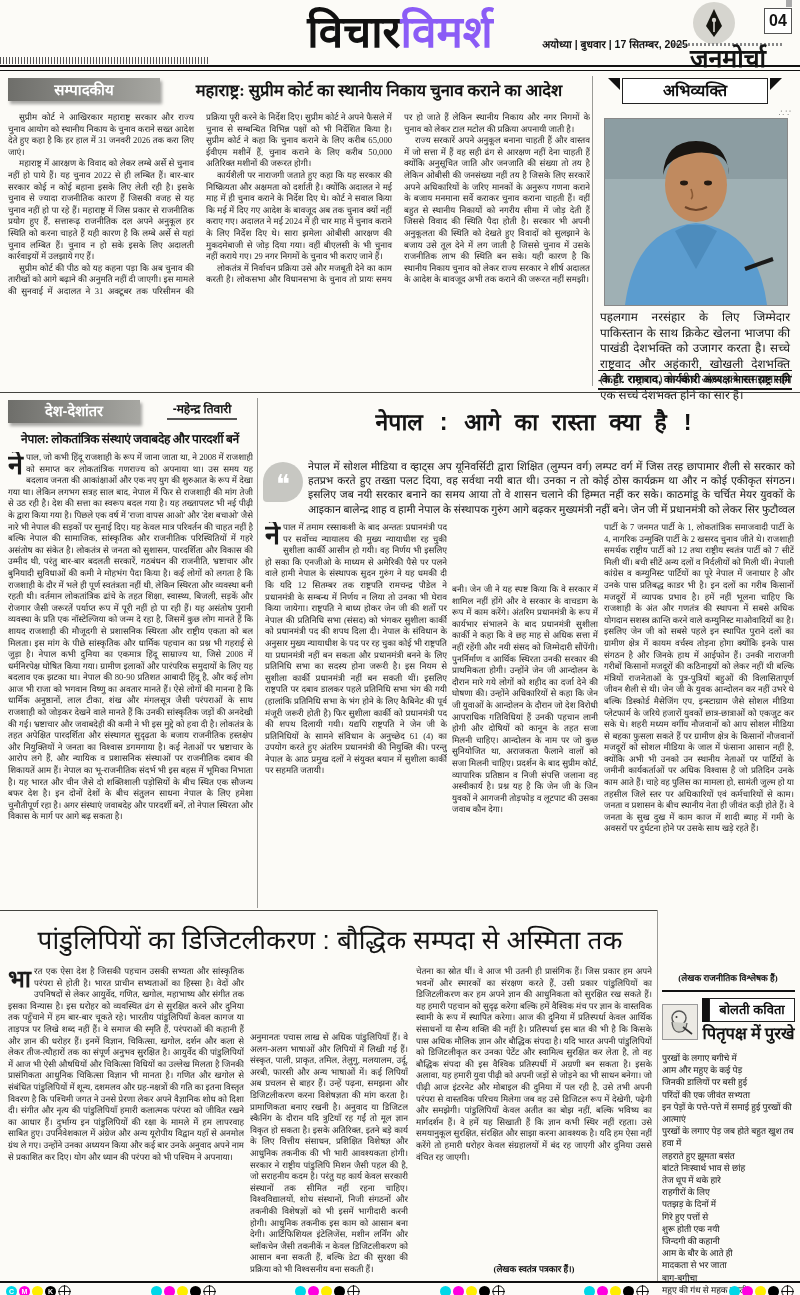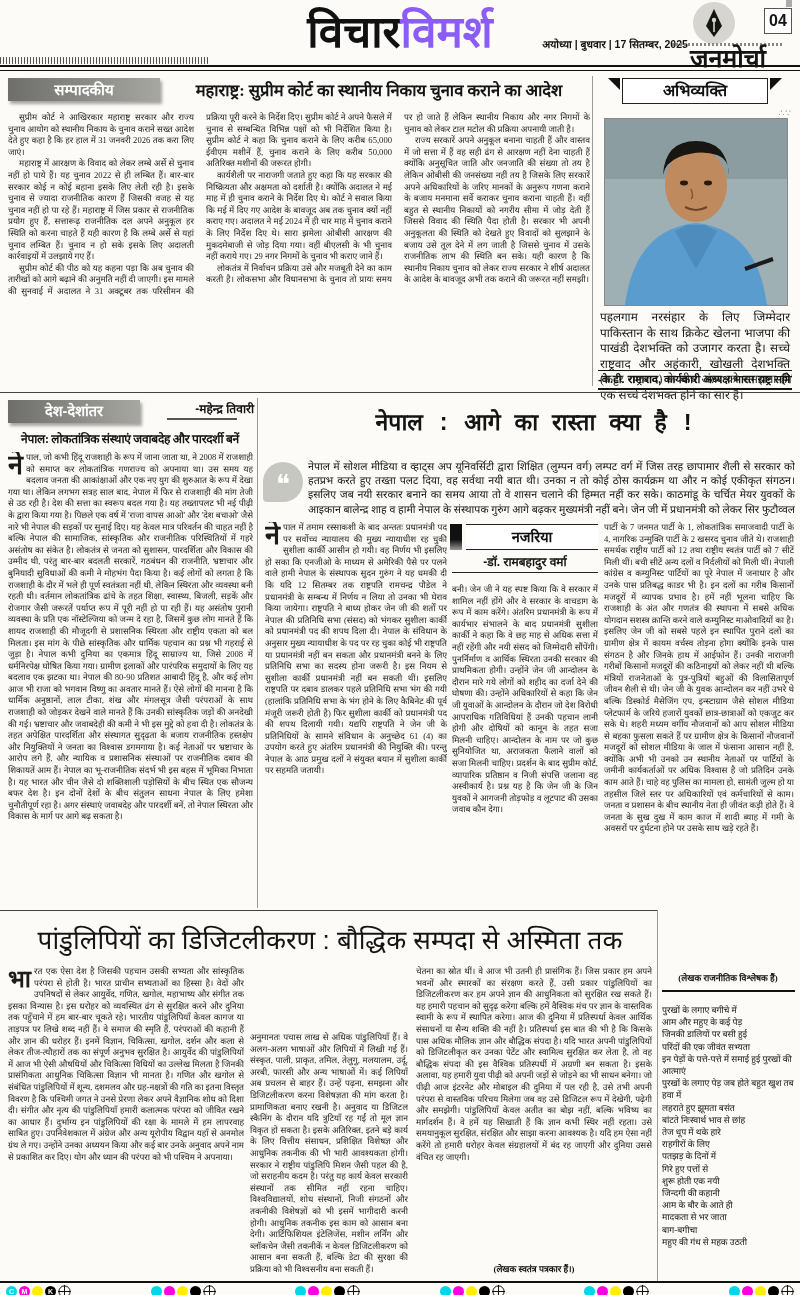--- a/index.html
+++ b/index.html
@@ -90,44 +90,39 @@
       </svg>
     </div>
     <div style="position:absolute;left:2px;top:232px;width:190px;font-size:11.8px;line-height:15.6px;text-align:justify;">पहलगाम नरसंहार के लिए जिम्मेदार पाकिस्तान के साथ क्रिकेट खेलना भाजपा की पाखंडी देशभक्ति को उजागर करता है। सच्चे राष्ट्रवाद और अहंकारी, खोखली देशभक्ति (कट्टर राष्ट्रवाद) के बीच अंतर को समझना ही एक सच्चे देशभक्त होने का सार है।</div>
   </div>
   <div class="abs" style="left:598px;top:370px;width:194px;border-top:1.5px solid #111;border-bottom:2px solid #111;font:bold 11px/17px 'Liberation Sans',sans-serif;text-align:center;white-space:nowrap;overflow:hidden;">-के.टी. रामाराव, कार्यकारी अध्यक्ष भारत राष्ट्र समिति</div>
 
   <div class="abs hrule" style="left:0;top:392px;width:800px;"></div>
 
   <div class="abs gray-label" style="left:8px;top:400px;width:132px;height:23px;font-size:14.5px;line-height:23px;">देश-देशांतर</div>
   <div class="abs" style="left:150px;top:402px;width:104px;text-align:center;">
-    <div style="font:bold 12px/14px 'Liberation Sans',sans-serif;text-align:right;">-महेन्द्र तिवारी</div>
+    <div style="font:bold 12px/14px 'Liberation Sans',sans-serif;">-महेन्द्र तिवारी</div>
     <div style="margin:2px auto 0;width:70px;height:2px;background:#555;"></div>
   </div>
   <div class="abs headline" style="left:6px;top:430px;width:248px;font-size:12px;line-height:18px;letter-spacing:-0.3px;">नेपाल: लोकतांत्रिक संस्थाएं जवाबदेह और पारदर्शी बनें</div>
   <div class="abs body-txt" style="left:8px;top:452px;width:245px;height:452px;">
     <span class="dropcap">ने</span><span>पाल, जो कभी हिंदू राजशाही के रूप में जाना जाता था, ने 2008 में राजशाही को समाप्त कर लोकतांत्रिक गणराज्य को अपनाया था। उस समय यह बदलाव जनता की आकांक्षाओं और एक नए युग की शुरुआत के रूप में देखा गया था। लेकिन लगभग सत्रह साल बाद, नेपाल में फिर से राजशाही की मांग तेजी से उठ रही है। देश की सत्ता का स्वरूप बदल गया है। यह तख्तापलट भी नई पीढ़ी के द्वारा किया गया है। पिछले एक वर्ष में 'राजा वापस आओ' और 'देश बचाओ' जैसे नारे भी नेपाल की सड़कों पर सुनाई दिए। यह केवल मात्र परिवर्तन की चाहत नहीं है बल्कि नेपाल की सामाजिक, सांस्कृतिक और राजनीतिक परिस्थितियों में गहरे असंतोष का संकेत है। लोकतंत्र से जनता को सुशासन, पारदर्शिता और विकास की उम्मीद थी, परंतु बार-बार बदलती सरकारें, गठबंधन की राजनीति, भ्रष्टाचार और बुनियादी सुविधाओं की कमी ने मोहभंग पैदा किया है। कई लोगों को लगता है कि राजशाही के दौर में भले ही पूर्ण स्वतंत्रता नहीं थी, लेकिन स्थिरता और व्यवस्था बनी रहती थी। वर्तमान लोकतांत्रिक ढांचे के तहत शिक्षा, स्वास्थ्य, बिजली, सड़कें और रोजगार जैसी जरूरतें पर्याप्त रूप में पूरी नहीं हो पा रही हैं। यह असंतोष पुरानी व्यवस्था के प्रति एक नॉस्टेल्जिया को जन्म दे रहा है, जिसमें कुछ लोग मानते हैं कि शायद राजशाही की मौजूदगी से प्रशासनिक स्थिरता और राष्ट्रीय एकता को बल मिलता। इस मांग के पीछे सांस्कृतिक और धार्मिक पहचान का प्रश्न भी गहराई से जुड़ा है। नेपाल कभी दुनिया का एकमात्र हिंदू साम्राज्य था, जिसे 2008 में धर्मनिरपेक्ष घोषित किया गया। ग्रामीण इलाकों और पारंपरिक समुदायों के लिए यह बदलाव एक झटका था। नेपाल की 80-90 प्रतिशत आबादी हिंदू है, और कई लोग आज भी राजा को भगवान विष्णु का अवतार मानते हैं। ऐसे लोगों की मानना है कि धार्मिक अनुष्ठानों, लाल टीका, शंख और मंगलसूत्र जैसी परंपराओं के साथ राजशाही को जोड़कर देखने वाले मानते हैं कि उनकी सांस्कृतिक जड़ों की अनदेखी की गई। भ्रष्टाचार और जवाबदेही की कमी ने भी इस मुद्दे को हवा दी है। लोकतंत्र के तहत अपेक्षित पारदर्शिता और संस्थागत सुदृढ़ता के बजाय राजनीतिक हस्तक्षेप और नियुक्तियों ने जनता का विश्वास डगमगाया है। कई नेताओं पर भ्रष्टाचार के आरोप लगे हैं, और न्यायिक व प्रशासनिक संस्थाओं पर राजनीतिक दबाव की शिकायतें आम हैं। नेपाल का भू-राजनीतिक संदर्भ भी इस बहस में भूमिका निभाता है। यह भारत और चीन जैसे दो शक्तिशाली पड़ोसियों के बीच स्थित एक सौजन्य बफर देश है। इन दोनों देशों के बीच संतुलन साधना नेपाल के लिए हमेशा चुनौतीपूर्ण रहा है। अगर संस्थाएं जवाबदेह और पारदर्शी बनें, तो नेपाल स्थिरता और विकास के मार्ग पर आगे बढ़ सकता है।</span>
   </div>
 
   <div class="abs vrule" style="left:257px;top:398px;height:510px;"></div>
 
   <div class="abs headline" style="left:275px;top:398px;width:520px;font-size:23px;line-height:52px;font-family:Liberation Mono, monospace;">नेपाल : आगे का रास्ता क्या है !</div>
 
   <div class="abs" style="left:263px;top:462px;width:40px;height:40px;border-radius:50% 50% 50% 4px;background:#c7c7c2;color:#fff;text-align:center;font-size:26px;line-height:46px;">❝</div>
   <div class="abs" style="left:308px;top:460px;width:487px;height:56px;font-size:10.6px;line-height:14.2px;text-align:justify;overflow:hidden;">नेपाल में सोशल मीडिया व व्हाट्स अप यूनिवर्सिटी द्वारा शिक्षित (लुम्पन वर्ग) लम्पट वर्ग में जिस तरह छापामार शैली से सरकार को हतप्रभ करते हुए तख्ता पलट दिया, वह सर्वथा नयी बात थी। उनका न तो कोई ठोस कार्यक्रम था और न कोई एकीकृत संगठन। इसलिए जब नयी सरकार बनाने का समय आया तो वे शासन चलाने की हिम्मत नहीं कर सके। काठमांडू के चर्चित मेयर युवकों के आइकान बालेन्द्र शाह व हामी नेपाल के संस्थापक गुरुंग आगे बढ़कर मुख्यमंत्री नहीं बने। जेन जी में प्रधानमंत्री को लेकर सिर फुटौव्वल की नौबत आ गयी।</div>
 
   <div class="abs body-txt" style="left:265px;top:522px;width:182px;height:386px;">
     <span class="dropcap">ने</span><span>पाल में तमाम रस्साकशी के बाद अन्ततः प्रधानमंत्री पद पर सर्वोच्च न्यायालय की मुख्य न्यायाधीश रह चुकी सुशीला कार्की आसीन हो गयी। वह निर्णय भी इसलिए हो सका कि एनजीओ के माध्यम से अमेरिकी पैसे पर पलने वाले हामी नेपाल के संस्थापक सुदन गुरुंग ने यह धमकी दी कि यदि 12 सितम्बर तक राष्ट्रपति रामचन्द्र पौडेल ने प्रधानमंत्री के सम्बन्ध में निर्णय न लिया तो उनका भी घेराव किया जायेगा। राष्ट्रपति ने बाध्य होकर जेन जी की शर्तों पर नेपाल की प्रतिनिधि सभा (संसद) को भंगकर सुशीला कार्की को प्रधानमंत्री पद की शपथ दिला दी। नेपाल के संविधान के अनुसार मुख्य न्यायाधीश के पद पर रह चुका कोई भी राष्ट्रपति या प्रधानमंत्री नहीं बन सकता और प्रधानमंत्री बनने के लिए प्रतिनिधि सभा का सदस्य होना जरूरी है। इस नियम से सुशीला कार्की प्रधानमंत्री नहीं बन सकती थीं। इसलिए राष्ट्रपति पर दबाव डालकर पहले प्रतिनिधि सभा भंग की गयी (हालांकि प्रतिनिधि सभा के भंग होने के लिए कैबिनेट की पूर्व मंजूरी जरूरी होती है) फिर सुशीला कार्की को प्रधानमंत्री पद की शपथ दिलायी गयी। यद्यपि राष्ट्रपति ने जेन जी के प्रतिनिधियों के सामने संविधान के अनुच्छेद 61 (4) का उपयोग करते हुए अंतरिम प्रधानमंत्री की नियुक्ति की। परन्तु नेपाल के आठ प्रमुख दलों ने संयुक्त बयान में सुशीला कार्की पर सहमति जतायी।</span>
   </div>
 
-  <div class="abs" style="left:452px;top:524px;width:146px;">
-    <div class="abs" style="left:-2px;top:0;width:12px;height:26px;background:linear-gradient(180deg,#111 60%,#999);"></div>
-    <div class="boxed-label" style="margin-left:14px;height:24px;font-size:14.5px;line-height:24px;border-width:1px 0 1px 0;border-style:solid;">नजरिया</div>
-    <div class="author-line" style="margin-top:3px;font-size:12px;border-bottom:1px solid #222;padding-bottom:2px;">-डॉ. रामबहादुर वर्मा</div>
-  </div>
   <div class="abs body-txt" style="left:452px;top:584px;width:146px;height:324px;">बनी। जेन जी ने यह स्पष्ट किया कि वे सरकार में शामिल नहीं होंगे और वे सरकार के वाचडाग के रूप में काम करेंगे। अंतरिम प्रधानमंत्री के रूप में कार्यभार संभालने के बाद प्रधानमंत्री सुशीला कार्की ने कहा कि वे छह माह से अधिक सत्ता में नहीं रहेंगी और नयी संसद को जिम्मेदारी सौंपेंगी। पुनर्निर्माण व आर्थिक स्थिरता उनकी सरकार की प्राथमिकता होगी। उन्होंने जेन जी आन्दोलन के दौरान मारे गये लोगों को शहीद का दर्जा देने की घोषणा की। उन्होंने अधिकारियों से कहा कि जेन जी युवाओं के आन्दोलन के दौरान जो देश विरोधी आपराधिक गतिविधियां हैं उनकी पहचान लानी होगी और दोषियों को कानून के तहत सजा मिलनी चाहिए। आन्दोलन के नाम पर जो कुछ सुनियोजित था, अराजकता फैलाने वालों को सजा मिलनी चाहिए। प्रदर्शन के बाद सुप्रीम कोर्ट, व्यापारिक प्रतिष्ठान व निजी संपत्ति जलाना वह अस्वीकार्य है। प्रश्न यह है कि जेन जी के जिन युवकों ने आगजनी तोड़फोड़ व लूटपाट की उसका जवाब कौन देगा।</div>
 
   <div class="abs body-txt" style="left:604px;top:522px;width:190px;height:386px;">पार्टी के 7 जनमत पार्टी के 1, लोकतांत्रिक समाजवादी पार्टी के 4, नागरिक उन्मुक्ति पार्टी के 2 खसरद चुनाव जीते थे। राजशाही समर्थक राष्ट्रीय पार्टी को 12 तथा राष्ट्रीय स्वतंत्र पार्टी को 7 सीटें मिली थीं। बची सीटें अन्य दलों व निर्दलीयों को मिली थीं। नेपाली कांग्रेस व कम्युनिस्ट पार्टियों का पूरे नेपाल में जनाधार है और उनके पास प्रतिबद्ध काडर भी है। इन दलों का गरीब किसानों मजदूरों में व्यापक प्रभाव है। हमें नहीं भूलना चाहिए कि राजशाही के अंत और गणतंत्र की स्थापना में सबसे अधिक योगदान सशस्त्र क्रान्ति करने वाले कम्युनिस्ट माओवादियों का है। इसलिए जेन जी को सबसे पहले इन स्थापित पुराने दलों का ग्रामीण क्षेत्र में कायम वर्चस्व तोड़ना होगा क्योंकि इनके पास संगठन है और जिनके हाथ में आईफोन हैं। उनकी नाराजगी गरीबों किसानों मजदूरों की कठिनाइयों को लेकर नहीं थी बल्कि मंत्रियों राजनेताओं के पुत्र-पुत्रियों बहुओं की विलासितापूर्ण जीवन शैली से थी। जेन जी के युवक आन्दोलन कर नहीं उभरे थे बल्कि डिस्कोर्ड मैसेजिंग एप, इन्स्टाग्राम जैसे सोशल मीडिया प्लेटफार्म के जरिये हजारों युवकों छात्र-छात्राओं को एकजुट कर सके थे। शहरी मध्यम वर्गीय नौजवानों को आप सोशल मीडिया से बहका फुसला सकते हैं पर ग्रामीण क्षेत्र के किसानों नौजवानों मजदूरों को सोशल मीडिया के जाल में फंसाना आसान नहीं है, क्योंकि अभी भी उनको उन स्थानीय नेताओं पर पार्टियों के जमीनी कार्यकर्ताओं पर अधिक विश्वास है जो प्रतिदिन उनके काम आते हैं। चाहे वह पुलिस का मामला हो, सामंती जुल्म हो या तहसील जिले स्तर पर अधिकारियों एवं कर्मचारियों से काम। जनता व प्रशासन के बीच स्थानीय नेता ही जीवंत कड़ी होते हैं। वे जनता के सुख दुख में काम काज में शादी ब्याह में गमी के अवसरों पर दुर्घटना होने पर उसके साथ खड़े रहते हैं।</div>
 
   <div class="abs endnote" style="left:660px;top:972px;width:136px;font-size:8.8px;">(लेखक राजनीतिक विश्लेषक हैं)</div>
 
   <div class="abs hrule" style="left:0;top:910px;width:657px;"></div>
   <div class="abs vrule" style="left:657px;top:910px;height:373px;"></div>
 
   <div class="abs headline" style="left:8px;top:920px;width:644px;font-size:26px;line-height:40px;font-weight:500;font-family:'Liberation Sans','DejaVu Sans',sans-serif;">पांडुलिपियों का डिजिटलीकरण : बौद्धिक सम्पदा से अस्मिता तक</div>
@@ -135,20 +130,37 @@
 
   <div class="abs body-txt" style="left:8px;top:966px;width:236px;height:312px;">
     <span class="dropcap" style="font-size:24px;">भा</span><span>रत एक ऐसा देश है जिसकी पहचान उसकी सभ्यता और सांस्कृतिक परंपरा से होती है। भारत प्राचीन सभ्यताओं का हिस्सा है। वेदों और उपनिषदों से लेकर आयुर्वेद, गणित, खगोल, महाभाष्य और संगीत तक इसका विन्यास है। इस धरोहर को व्यवस्थित ढंग से सुरक्षित करने और दुनिया तक पहुँचाने में हम बार-बार चूकते रहे। भारतीय पांडुलिपियाँ केवल कागज या ताड़पत्र पर लिखे शब्द नहीं हैं। वे समाज की स्मृति हैं, परंपराओं की कहानी हैं और ज्ञान की धरोहर हैं। इनमें विज्ञान, चिकित्सा, खगोल, दर्शन और कला से लेकर तीज-त्यौहारों तक का संपूर्ण अनुभव सुरक्षित है। आयुर्वेद की पांडुलिपियों में आज भी ऐसी औषधियों और चिकित्सा विधियों का उल्लेख मिलता है जिनकी प्रासंगिकता आधुनिक चिकित्सा विज्ञान भी मानता है। गणित और खगोल से संबंधित पांडुलिपियों में शून्य, दशमलव और ग्रह-नक्षत्रों की गति का इतना विस्तृत विवरण है कि पश्चिमी जगत ने उनसे प्रेरणा लेकर अपने वैज्ञानिक शोध को दिशा दी। संगीत और नृत्य की पांडुलिपियाँ हमारी कलात्मक परंपरा को जीवित रखने का आधार हैं। दुर्भाग्य इन पांडुलिपियों की रक्षा के मामले में हम लापरवाह साबित हुए। उपनिवेशकाल में अंग्रेज और अन्य यूरोपीय विद्वान यहाँ से अनमोल ग्रंथ ले गए। उन्होंने उनका अध्ययन किया और कई बार उनके अनुवाद अपने नाम से प्रकाशित कर दिए। योग और ध्यान की परंपरा को भी पश्चिम ने अपनाया।</span>
   </div>
   <div class="abs body-txt" style="left:250px;top:1032px;width:158px;height:246px;">अनुमानतः पचास लाख से अधिक पांडुलिपियाँ हैं। वे अलग-अलग भाषाओं और लिपियों में लिखी गई हैं। संस्कृत, पाली, प्राकृत, तमिल, तेलुगु, मलयालम, उर्दू, अरबी, फारसी और अन्य भाषाओं में। कई लिपियाँ अब प्रचलन से बाहर हैं। उन्हें पढ़ना, समझना और डिजिटलीकरण करना विशेषज्ञता की मांग करता है। प्रामाणिकता बनाए रखनी है। अनुवाद या डिजिटल स्कैनिंग के दौरान यदि त्रुटियाँ रह गईं तो मूल ज्ञान विकृत हो सकता है। इसके अतिरिक्त, इतने बड़े कार्य के लिए वित्तीय संसाधन, प्रशिक्षित विशेषज्ञ और आधुनिक तकनीक की भी भारी आवश्यकता होगी। सरकार ने राष्ट्रीय पांडुलिपि मिशन जैसी पहल की है, जो सराहनीय कदम है। परंतु यह कार्य केवल सरकारी संस्थानों तक सीमित नहीं रहना चाहिए। विश्वविद्यालयों, शोध संस्थानों, निजी संगठनों और तकनीकी विशेषज्ञों को भी इसमें भागीदारी करनी होगी। आधुनिक तकनीक इस काम को आसान बना देगी। आर्टिफिशियल इंटेलिजेंस, मशीन लर्निंग और ब्लॉकचेन जैसी तकनीकें न केवल डिजिटलीकरण को आसान बना सकती हैं, बल्कि डेटा की सुरक्षा की प्रक्रिया को भी विश्वसनीय बना सकती हैं।</div>
   <div class="abs body-txt" style="left:416px;top:966px;width:236px;height:66px;"></div>
   <div class="abs body-txt" style="left:416px;top:966px;width:236px;height:296px;">चेतना का स्रोत थीं। वे आज भी उतनी ही प्रासंगिक हैं। जिस प्रकार हम अपने भवनों और स्मारकों का संरक्षण करते हैं, उसी प्रकार पांडुलिपियों का डिजिटलीकरण कर हम अपने ज्ञान की आधुनिकता को सुरक्षित रख सकते हैं। यह हमारी पहचान को सुदृढ़ करेगा बल्कि हमें वैश्विक मंच पर ज्ञान के वास्तविक स्वामी के रूप में स्थापित करेगा। आज की दुनिया में प्रतिस्पर्धा केवल आर्थिक संसाधनों या सैन्य शक्ति की नहीं है। प्रतिस्पर्धा इस बात की भी है कि किसके पास अधिक मौलिक ज्ञान और बौद्धिक संपदा है। यदि भारत अपनी पांडुलिपियों को डिजिटलीकृत कर उनका पेटेंट और स्वामित्व सुरक्षित कर लेता है, तो वह बौद्धिक संपदा की इस वैश्विक प्रतिस्पर्धी में अग्रणी बन सकता है। इसके अलावा, यह हमारी युवा पीढ़ी को अपनी जड़ों से जोड़ने का भी साधन बनेगा। जो पीढ़ी आज इंटरनेट और मोबाइल की दुनिया में पल रही है, उसे तभी अपनी परंपरा से वास्तविक परिचय मिलेगा जब वह उसे डिजिटल रूप में देखेगी, पढ़ेगी और समझेगी। पांडुलिपियाँ केवल अतीत का बोझ नहीं, बल्कि भविष्य का मार्गदर्शन हैं। वे हमें यह सिखाती हैं कि ज्ञान कभी स्थिर नहीं रहता। उसे समयानुकूल सुरक्षित, संरक्षित और साझा करना आवश्यक है। यदि हम ऐसा नहीं करेंगे तो हमारी धरोहर केवल संग्रहालयों में बंद रह जाएगी और दुनिया उससे वंचित रह जाएगी।</div>
   <div class="abs endnote" style="left:416px;top:1263px;width:236px;font-size:8.8px;">(लेखक स्वतंत्र पत्रकार हैं।)</div>
 
   <div class="abs" style="left:662px;top:990px;width:133px;border-top:2px solid #111;padding-top:6px;">
+    <div style="display:flex;align-items:center;gap:4px;">
+      <div style="width:34px;height:34px;border:1px solid #999;background:#eceae4;flex:0 0 auto;">
+        <svg width="34" height="34" viewBox="0 0 34 34">
+          <circle cx="16" cy="13" r="7" fill="none" stroke="#555" stroke-width="1.4"></circle>
+          <path d="M9 17 Q10 28 17 27 Q23 27 24 18" fill="#cfcfc8" stroke="#555" stroke-width="1.2"></path>
+          <path d="M20 22 L29 29" stroke="#333" stroke-width="1.6"></path>
+          <circle cx="13.5" cy="12" r="1" fill="#333"></circle>
+        </svg>
+      </div>
+      <div style="flex:1;">
+        <div style="display:flex;align-items:stretch;">
+          <div style="width:7px;background:#111;"></div>
+          <div class="boxed-label" style="flex:1;height:22px;font-size:13px;line-height:22px;border-width:1.5px;">बोलती कविता</div>
+        </div>
+        <div style="text-align:center;font-weight:bold;font-size:16.5px;line-height:24px;white-space:nowrap;">पितृपक्ष में पुरखे</div>
+      </div>
+    </div>
     <div class="poem-lines" style="margin-top:6px;overflow:hidden;height:318px;">
         <div>पुरखों के लगाए बगीचे में</div>
         <div>आम और महुए के कई पेड़</div>
         <div>जिनकी डालियों पर बसी हुई</div>
         <div>परिंदों की एक जीवंत सभ्यता</div>
         <div>इन पेड़ों के पत्ते-पत्ते में समाई हुई पुरखों की आत्माएं</div>
         <div>पुरखों के लगाए पेड़ जब होते  बहुत खुश तब हवा में</div>
         <div>लहराते हुए झूमता बसंत</div>
         <div>बांटते निःस्वार्थ भाव से छांह</div>
         <div>तेज धूप में थके हारे</div>

